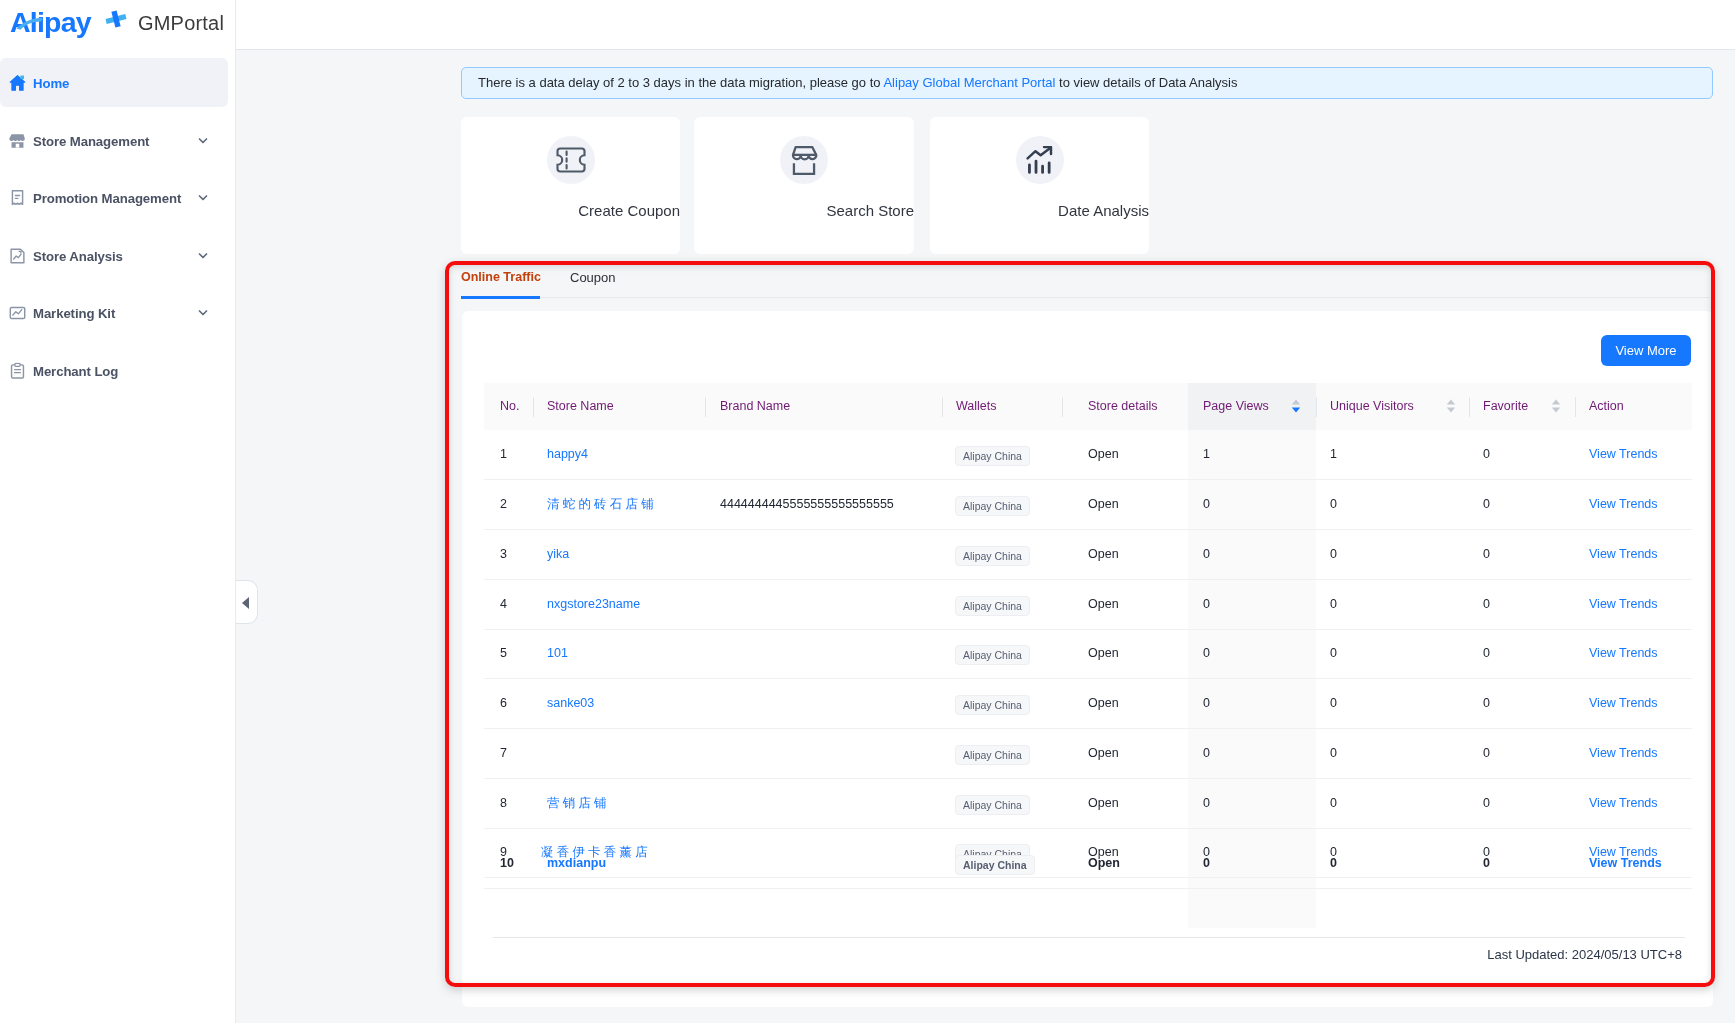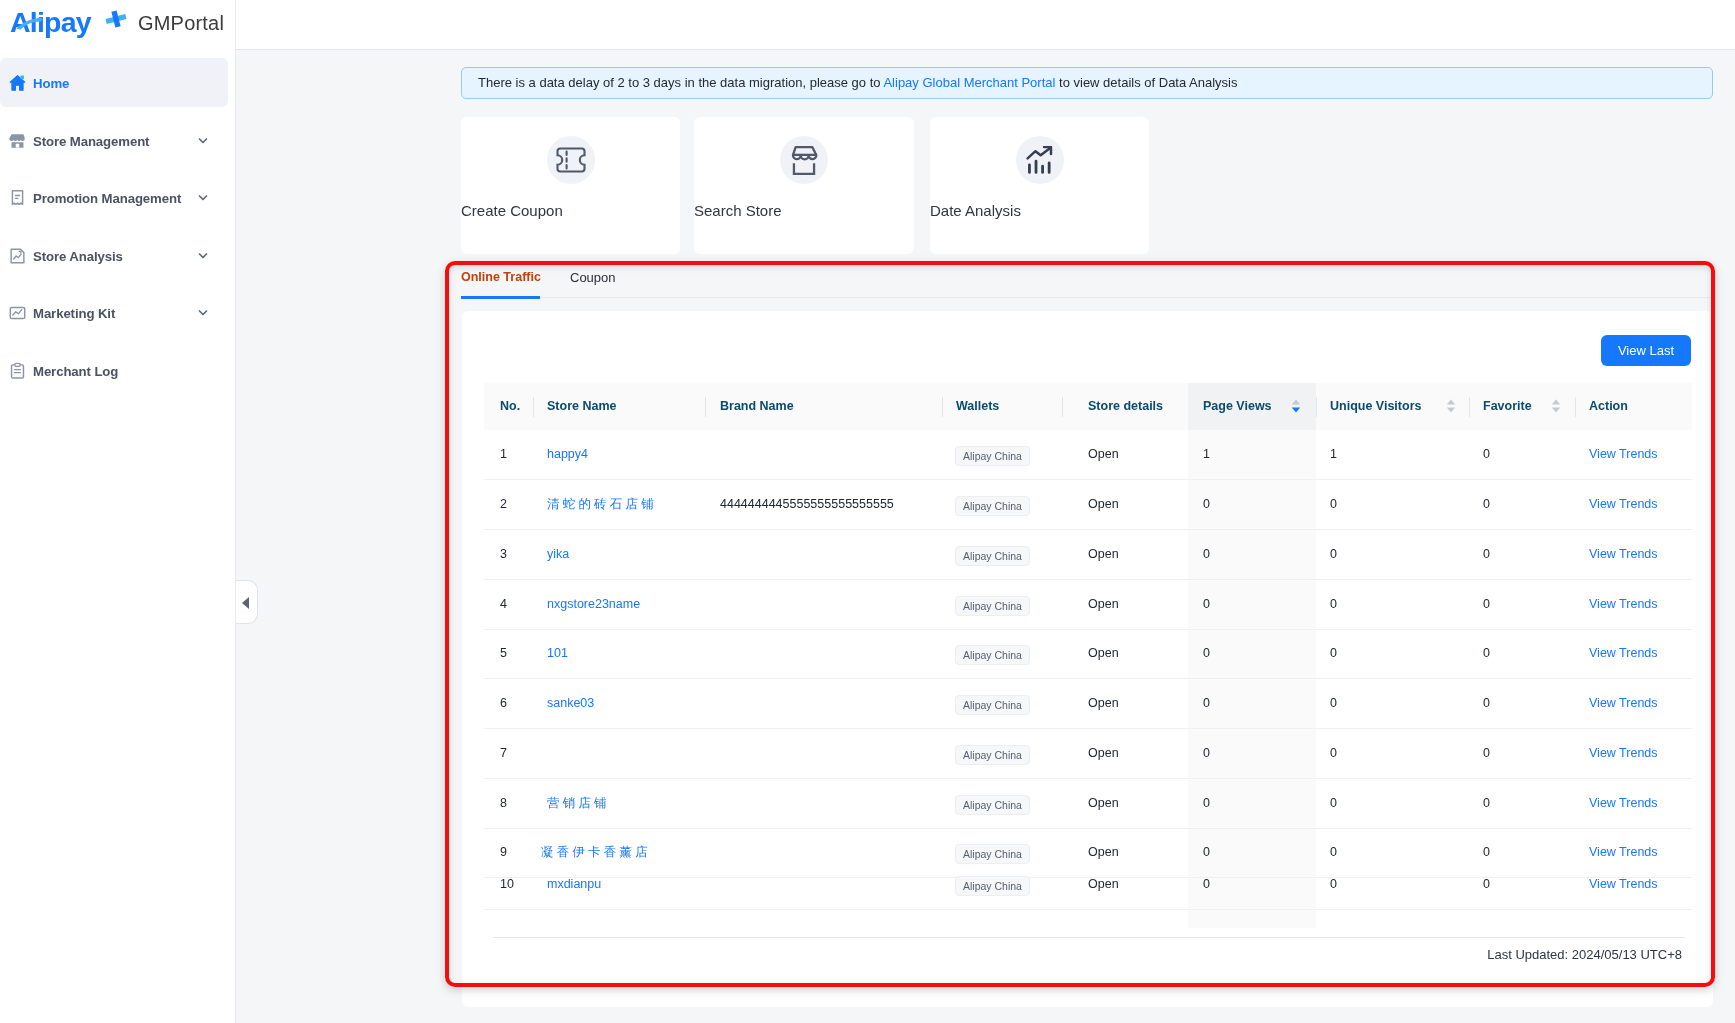--- a/index.html
+++ b/index.html
@@ -15,38 +15,38 @@
 .mi .ic { position:absolute; left:9px; top:50%; transform:translateY(-50%); width:17px; height:17px; }
 .mi .tx { position:absolute; left:33px; top:50%; transform:translateY(-50%); font-size:13.2px; font-weight:700; color:#4a5264; letter-spacing:-0.1px; white-space:nowrap; }
 .mi .ch { position:absolute; left:197px; top:50%; transform:translateY(-50%); width:12px; height:12px; }
 #mi-home { top:58px; background:#f0f2f7; border-radius:6px; }
 #mi-home .tx { color:#1677ff; }
 
 #banner { left:461px; top:67px; width:1252px; height:32px; background:#e6f4ff; border:1px solid #91caff; border-radius:5px; font-size:13px; color:#26292e; line-height:30px; padding-left:16px; }
 #banner a { color:#1677ff; text-decoration:none; }
 .card { position:absolute; top:117px; height:137px; background:#fff; border-radius:6px; }
 .card .circ { position:absolute; left:50%; top:19px; transform:translateX(-50%); width:48px; height:48px; border-radius:50%; background:#f1f2f7; }
-.card .lbl { position:absolute; left:0; right:0; top:85px; text-align:left; font-size:15px; color:#30353f; }
+.card .lbl { position:absolute; left:0; right:0; top:85px; text-align:right; font-size:15px; color:#30353f; }
 .card svg { position:absolute; left:50%; top:30px; transform:translateX(-50%); }
 #card1 { left:461px; width:219px; }
 #card2 { left:694px; width:220px; }
 #card3 { left:930px; width:219px; }
 
 #tabline { left:461px; top:297px; width:1249px; height:1px; background:#e8e9eb; }
 #tab1 { left:461px; top:270px; font-size:12.5px; font-weight:700; color:#c2410c; }
 #tab2 { left:570px; top:270px; font-size:13px; color:#2b2f36; }
 #inkbar { left:461px; top:296px; width:79px; height:2.5px; background:#1677ff; }
 
 #panel { left:462px; top:311px; width:1251px; height:696px; background:#fff; border-radius:6px; }
 #viewmore { left:1601px; top:335px; width:90px; height:31px; background:#1677ff; border-radius:6px; color:#fff; font-size:13px; text-align:center; line-height:31px; }
 
 #thead { left:484px; top:383px; width:1208px; height:47px; background:#fafafa; }
 #thead-sort { left:1188px; top:383px; width:128px; height:47px; background:#f1f2f4; }
 .hsep { position:absolute; top:397px; width:1px; height:20px; background:#e4e6ea; }
-.th { position:absolute; top:383px; height:47px; line-height:47px; font-size:12.5px; font-weight:700; color:#0c4a6e; white-space:nowrap; }
+.th { position:absolute; top:383px; height:47px; line-height:47px; font-size:12.5px; font-weight:400; color:#701a75; white-space:nowrap; }
 #col-shade { left:1188px; top:430px; width:128px; height:498px; background:#fafafa; }
 .row { position:absolute; left:484px; width:1208px; height:50px; border-bottom:1px solid #f0f0f0; }
 .cell { position:absolute; top:0; height:49px; line-height:49px; font-size:12.5px; color:#222733; white-space:nowrap; }
 .cell.link { color:#1677ff; }
 .cjkpad { letter-spacing:3.2px; }
 .tag { position:absolute; left:471px; top:16px; height:20px; line-height:19px; background:#f6f7f9; border:1px solid #eceef2; border-radius:4px; font-size:10.5px; color:#555e70; padding:0 7px; }
 #divider { left:493px; top:937px; width:1192px; height:1px; background:#e5e7ea; }
 #lastupd { left:1000px; top:947px; width:682px; text-align:right; font-size:13px; color:#2b3648; }
 
 #redbox { left:445px; top:261px; width:1270px; height:726px; border:4px solid #f50d0d; border-radius:10px; box-shadow:0 3px 8px rgba(120,120,120,0.35), inset 0 2px 6px rgba(120,120,120,0.25); }
@@ -156,21 +156,21 @@
   </svg>
   <div class="lbl">Date Analysis</div>
   </div>
 
 <div class="abs" id="tabline"></div>
 <div class="abs" id="tab1">Online Traffic</div>
 <div class="abs" id="tab2">Coupon</div>
 <div class="abs" id="inkbar"></div>
 
 <div class="abs" id="panel"></div>
-<div class="abs" id="viewmore">View Last</div>
+<div class="abs" id="viewmore">View More</div>
 
 <div class="abs" id="thead"></div>
 <div class="abs" id="thead-sort"></div>
 <div class="abs" id="col-shade"></div>
 <div id="headers">
   <div class="th" style="left:500px;">No.</div>
   <div class="th" style="left:547px;">Store Name</div>
   <div class="th" style="left:720px;">Brand Name</div>
   <div class="th" style="left:956px;">Wallets</div>
   <div class="th" style="left:1088px;">Store details</div>
@@ -282,21 +282,21 @@
   <div class="row" style="top:828.3px;">
     <div class="cell" style="left:16px;">9</div>
     <div class="cell link cjkpad" style="left:57px;">凝香伊卡香薰店</div>
     <div class="tag">Alipay China</div>
     <div class="cell" style="left:604px;">Open</div>
     <div class="cell" style="left:719px;">0</div>
     <div class="cell" style="left:846px;">0</div>
     <div class="cell" style="left:999px;">0</div>
     <div class="cell link" style="left:1105px;">View Trends</div>
   </div>
-  <div class="row" style="top:860px;">
+  <div class="row" style="top:839px;font-weight:bold;">
     <div class="cell" style="left:16px;">10</div>
     <div class="cell link" style="left:63px;">mxdianpu</div>
     <div class="tag">Alipay China</div>
     <div class="cell" style="left:604px;">Open</div>
     <div class="cell" style="left:719px;">0</div>
     <div class="cell" style="left:846px;">0</div>
     <div class="cell" style="left:999px;">0</div>
     <div class="cell link" style="left:1105px;">View Trends</div>
   </div>
 </div>

